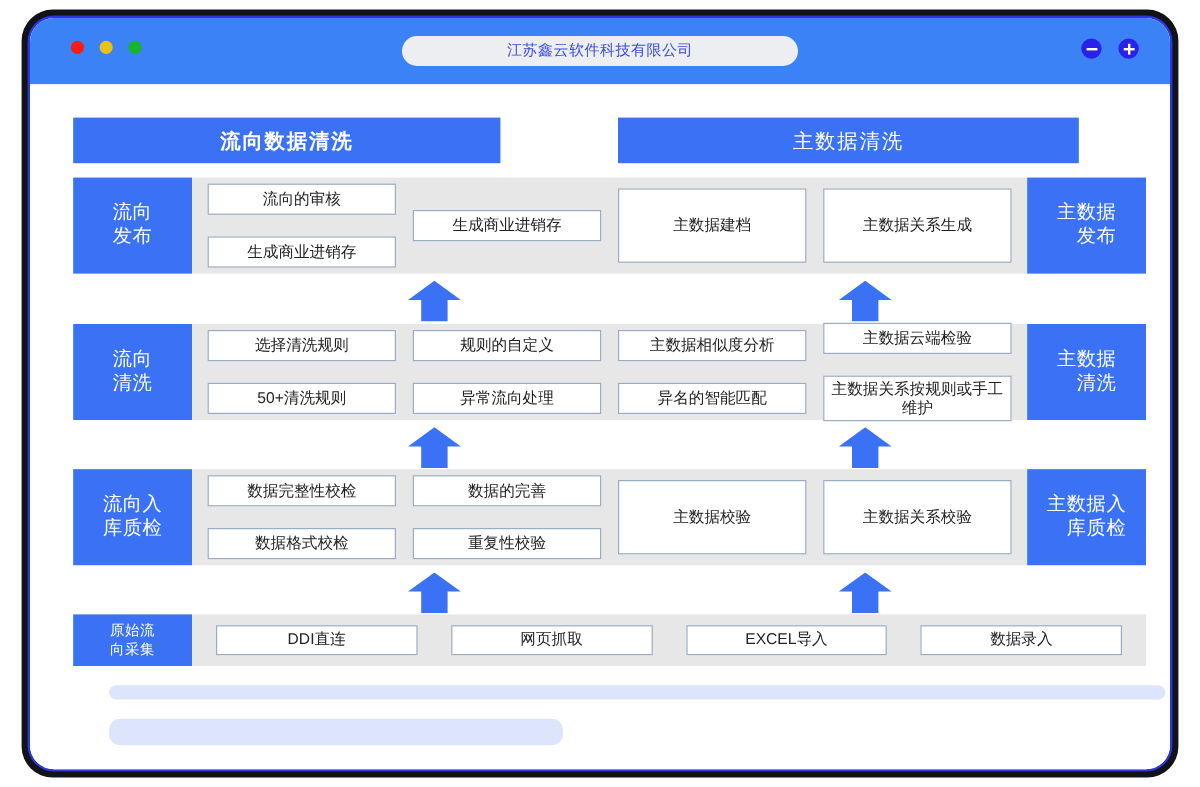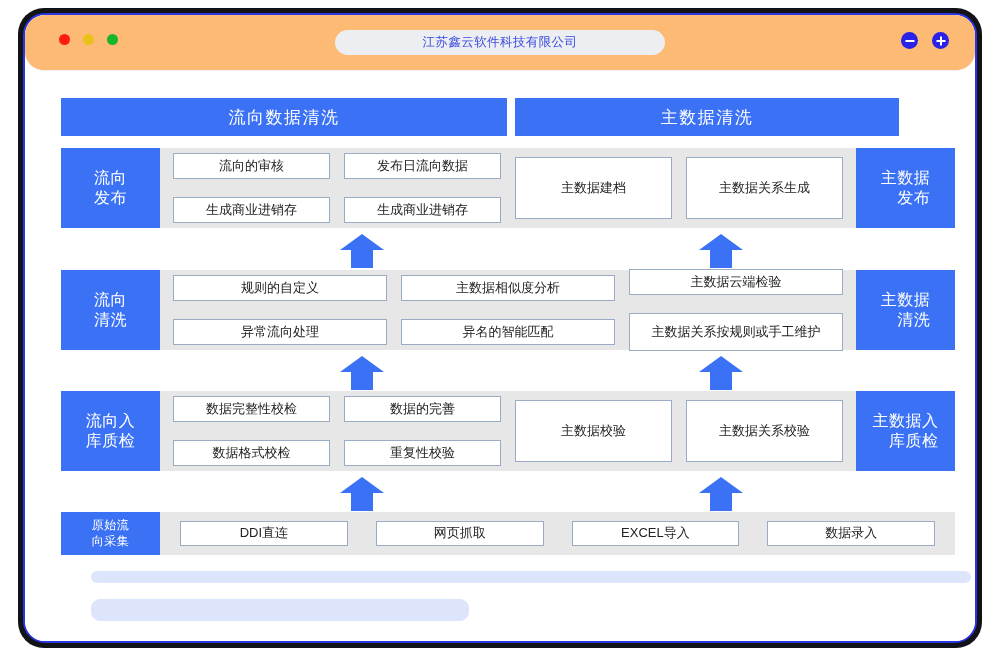--- a/index.html
+++ b/index.html
@@ -27,23 +27,22 @@
     border: 2px solid #2b35e0;
     border-radius: 22px;
     overflow: hidden;
   }
 
   
   .titlebar {
     position: absolute;
     left: 0; top: 0;
     width: 100%; height: 56px;
-    background: #fdba74;
+    background: #3b82f6;
     border-bottom: 1px solid #eceef2;
-    border-radius: 19px;
   }
   .traffic-lights {
     position: absolute;
     left: 34px; top: 19px;
     display: flex; gap: 13px;
   }
   .dot { width: 11px; height: 11px; border-radius: 50%; }
   .dot.red { background: #ff1a12; }
   .dot.yellow { background: #e8c21a; }
   .dot.green { background: #16b52c; }
@@ -103,21 +102,21 @@
     position: absolute;
     height: 38px;
     background: #3b72f5;
     display: flex; align-items: center; justify-content: center;
   }
   .section-bar span {
     color: #ffffff;
     font-size: 17px;
     letter-spacing: 1.5px;
   }
-  #bar-flow { left: 36px; top: 27px; width: 446px; }
+  #bar-flow { left: 36px; top: 27px; width: 356px; font-weight: bold; }
   #bar-master { left: 490px; top: 27px; width: 384px; }
 
   
   .row {
     position: absolute;
     left: 36px;
     width: 894px;
     background: #e7e7e7;
     display: flex;
   }
@@ -230,37 +229,40 @@
       </div>
 
       <div class="row" id="row-publish">
         <div class="row-label">流向<br>发布</div>
         <div class="row-body">
           <div class="cell">
             <div class="box">流向的审核</div>
             <div class="box">生成商业进销存</div>
           </div>
           <div class="cell">
-            <div class="box">发布日流向数据</div>
             <div class="box">生成商业进销存</div>
           </div>
           <div class="cell single">
             <div class="box tall">主数据建档</div>
           </div>
           <div class="cell single">
             <div class="box tall">主数据关系生成</div>
           </div>
         </div>
         <div class="row-label">主数据<br>发布</div>
       </div>
 
       <div class="row" id="row-clean">
         <div class="row-label">流向<br>清洗</div>
         <div class="row-body">
           <div class="cell">
+            <div class="box">选择清洗规则</div>
+            <div class="box">50+清洗规则</div>
+          </div>
+          <div class="cell">
             <div class="box">规则的自定义</div>
             <div class="box">异常流向处理</div>
           </div>
           <div class="cell">
             <div class="box">主数据相似度分析</div>
             <div class="box">异名的智能匹配</div>
           </div>
           <div class="cell">
             <div class="box">主数据云端检验</div>
             <div class="box two-line">主数据关系按规则或手工维护</div>

